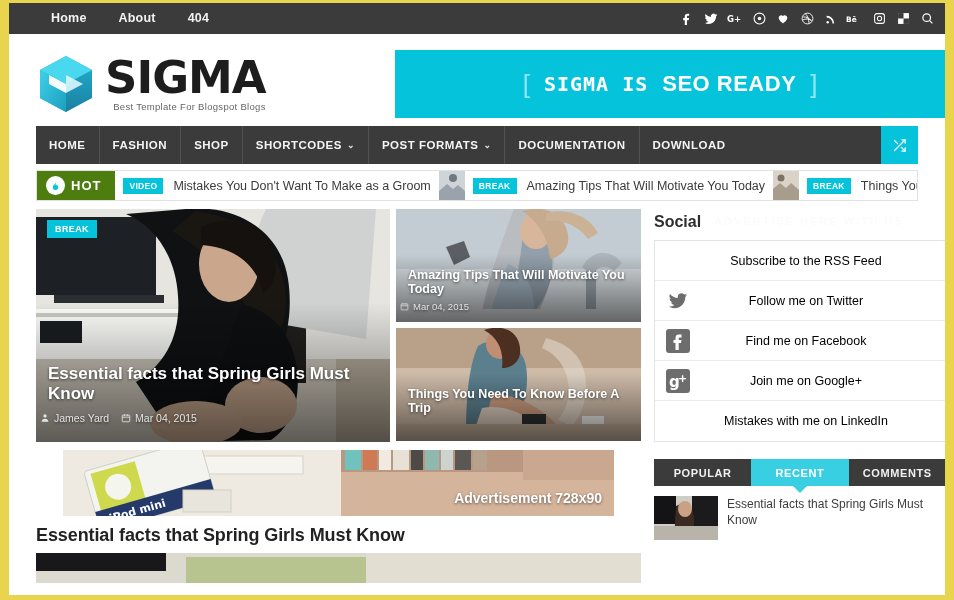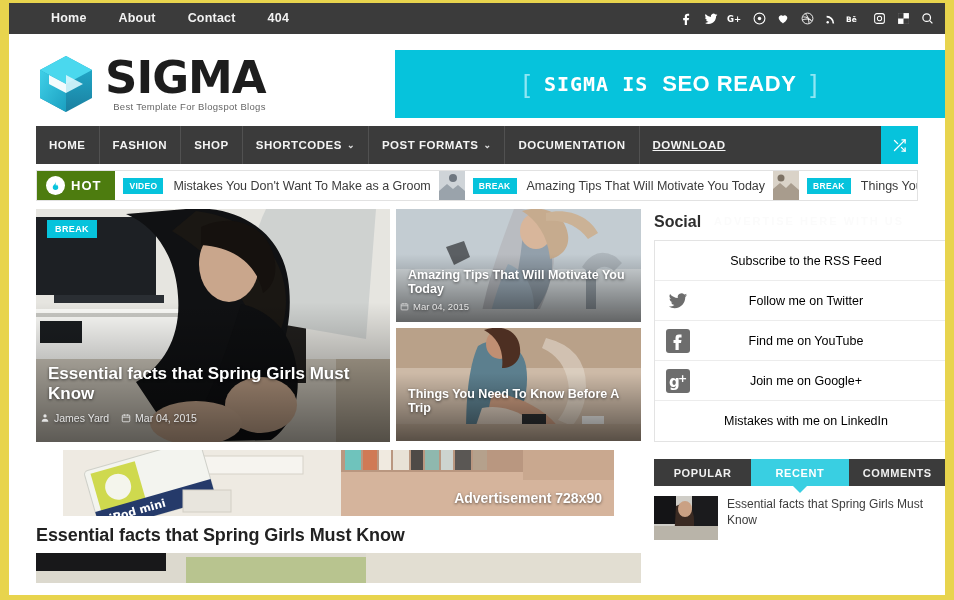--- a/index.html
+++ b/index.html
@@ -83,21 +83,21 @@
   }
   #mainnav .nlist { display:flex; flex:1; align-items:stretch; }
   #mainnav a {
     color:#f4f4f4; text-decoration:none;
     font-size:11.5px; font-weight:bold; letter-spacing:.5px;
     display:flex; align-items:center;
     padding:0 13px;
     border-right:1px solid #515151;
   }
   #mainnav a .car { font-size:9px; margin-left:5px; opacity:.9; }
-  #mainnav a.nobd { border-right:none;text-decoration:underline; }
+  #mainnav a.nobd { border-right:none; }
   #shufflebtn {
     width:37px; background:#06c3dc;
     display:flex; align-items:center; justify-content:center;
   }
 
   
   #ticker {
     margin:6px 27px 0 27px; height:31px;
     border:1px solid #e2e2e2; background:#fff;
     display:flex; align-items:stretch; overflow:hidden;
@@ -217,21 +217,20 @@
 </style>
 </head>
 <body>
 
 <div id="frame">
 
   <div id="topbar">
     <nav id="topnav">
       <a href="#">Home</a>
       <a href="#">About</a>
-      <a href="#">Contact</a>
       <a href="#">404</a>
     </nav>
     <div id="topsocial">
       <span class="sic">
         <svg width="13" height="13" viewBox="0 0 24 24" fill="#fff">
             <path d="M15 3h-3a5 5 0 0 0-5 5v3H4v4h3v9h4v-9h3l1-4h-4V8a1 1 0 0 1 1-1h3z"></path>
           </svg>
       </span>
       <span class="sic">
         <svg width="14" height="14" viewBox="0 0 24 24" fill="#fff">
@@ -579,21 +578,21 @@
           <span class="slabel">Follow me on Twitter</span>
         </div>
 
         <div class="srow">
           <span class="sicon">
             <svg width="24" height="24" viewBox="0 0 24 24">
                 <rect width="24" height="24" rx="3" fill="#6d6d6d"></rect>
                 <path d="M15.5 5.5h-2.6a3.4 3.4 0 0 0-3.4 3.4v2.2H7.5v3h2v7h3.2v-7h2.3l.5-3h-2.8V9.4c0-.5.4-.9.9-.9h2z" fill="#fff"></path>
               </svg>
           </span>
-          <span class="slabel">Find me on YouTube</span>
+          <span class="slabel">Find me on Facebook</span>
         </div>
 
         <div class="srow">
           <span class="sicon">
             <svg width="24" height="24" viewBox="0 0 24 24">
                 <rect width="24" height="24" rx="3" fill="#6d6d6d"></rect>
                 <text x="3" y="18" font-family="DejaVu Sans" font-size="15" font-weight="bold" fill="#fff">g</text>
                 <text x="12" y="13" font-family="DejaVu Sans" font-size="11" font-weight="bold" fill="#fff">+</text>
               </svg>
           </span>

